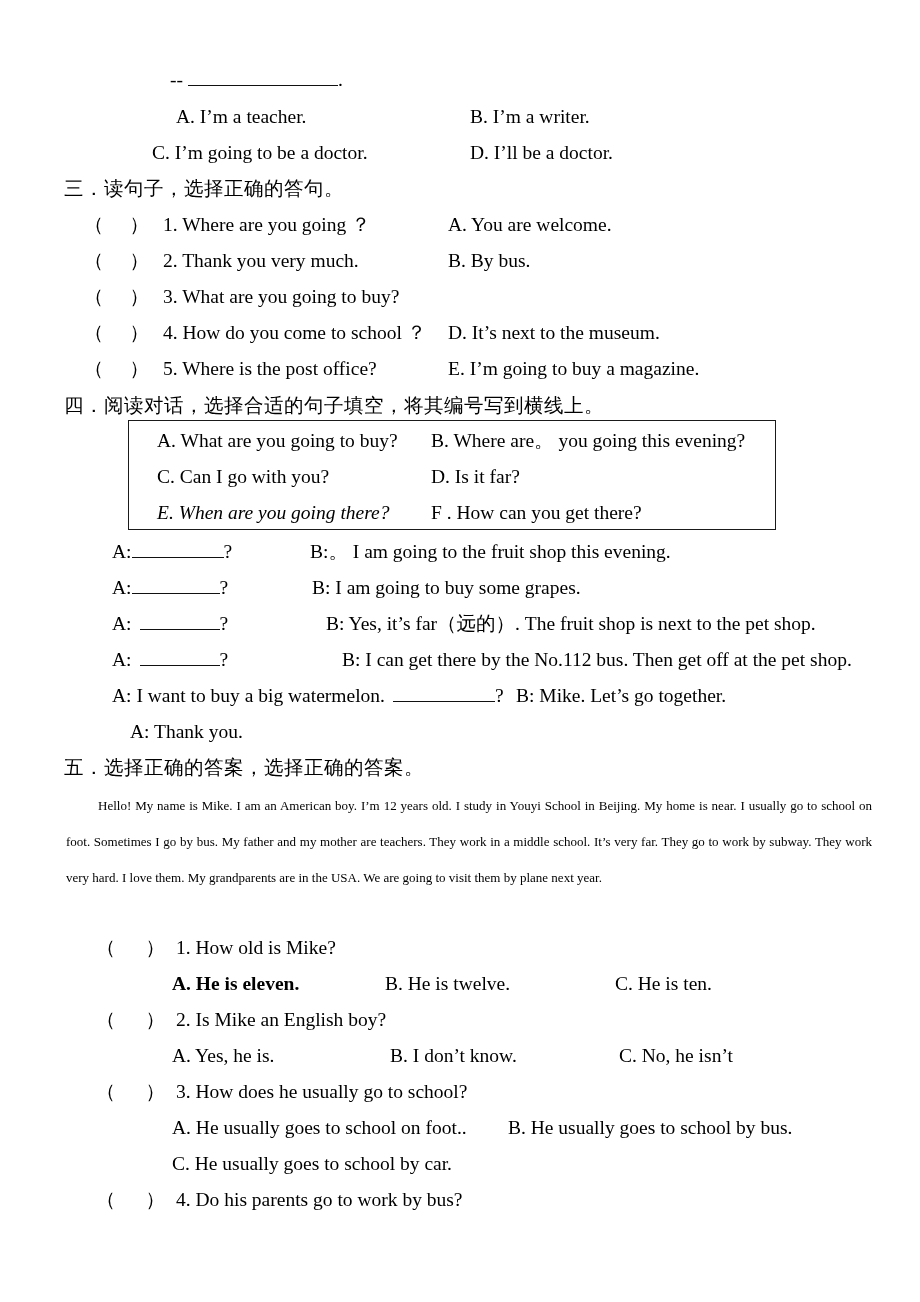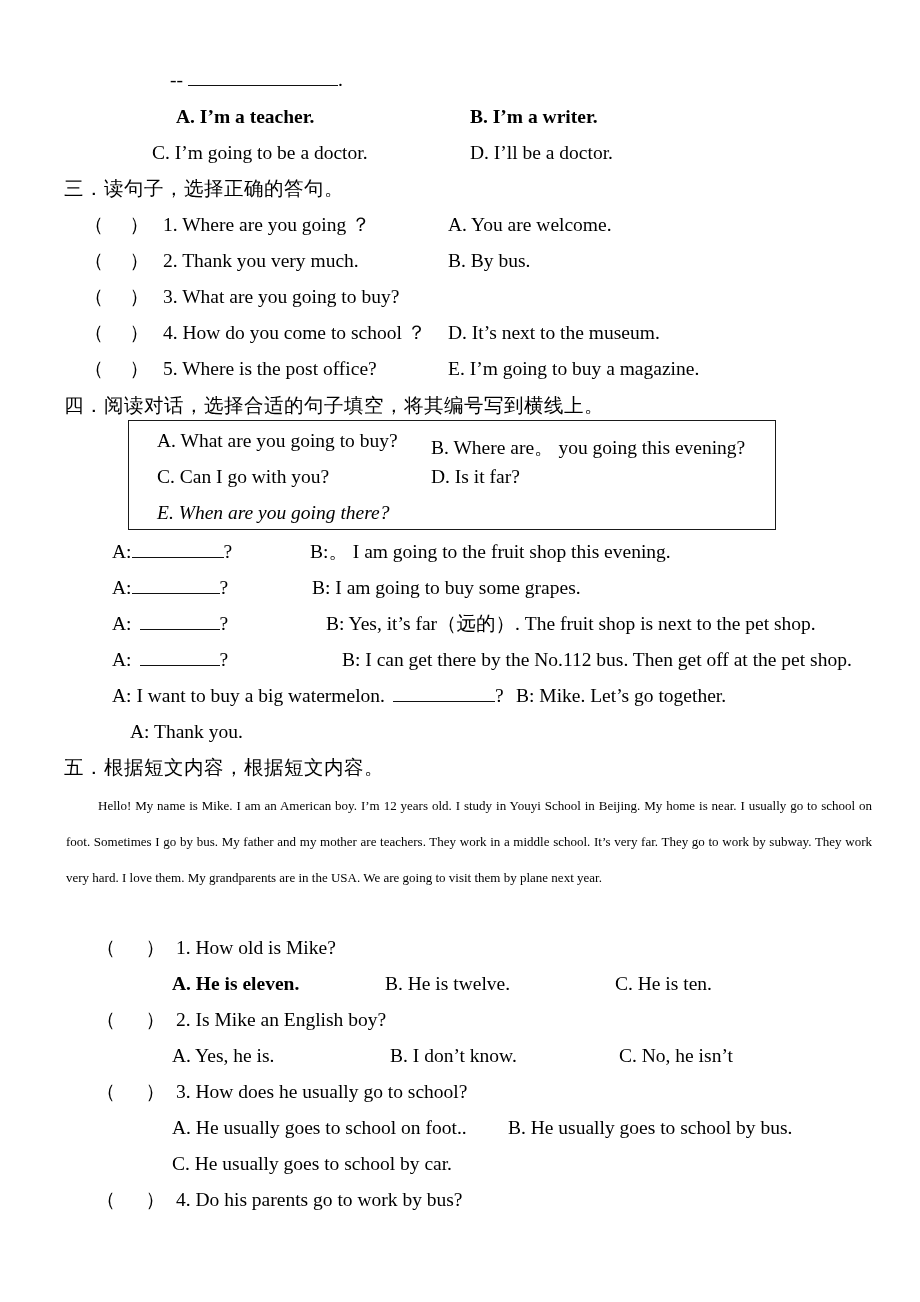--- a/index.html
+++ b/index.html
@@ -128,21 +128,21 @@
 </head>
 <body>
 
 <div class="page">
 
   <div class="row abs" style="left:170px; top:62px;">
     <span>--</span>
     <span class="blank blank-top"></span><span>.</span>
   </div>
 
-  <div class="opt2 abs" style="left:0; top:99px; width:783px;font-weight:bold;">
+  <div class="opt2 abs" style="left:0; top:99px; width:783px;">
     <span style="left:176px;">A. I’m a teacher.</span>
     <span style="left:470px;">B. I’m a writer.</span>
   </div>
 
   <div class="opt2 abs" style="left:0; top:135px; width:848px;">
     <span style="left:152px;">C. I’m going to be a doctor.</span>
     <span style="left:470px;">D. I’ll be a doctor.</span>
   </div>
 
   <div class="section-head abs" style="left:64px; top:171px;">三．读句子，选择正确的答句。</div>
@@ -174,28 +174,29 @@
     <span style="left:84px;"><span>（</span><span style="display:inline-block;width:26px;"></span><span>）</span></span>
     <span style="left:163px;">5. Where is the post office?</span>
     <span style="left:448px;">E. I’m going to buy a magazine.</span>
   </div>
 
   <div class="section-head abs" style="left:64px; top:388px;">四．阅读对话，选择合适的句子填空，将其编号写到横线上。</div>
 
   <div class="optbox">
     <div class="brow" style="margin-top:2px;">
       <span style="left:28px;">A. What are you going to buy?</span>
-      <span style="left:302px;margin-top:7px;">B. Where are。 you going this evening?</span>
+      <span style="left:302px;">B. Where are。 you going this evening?</span>
     </div>
     <div class="brow">
       <span style="left:28px;">C. Can I go with you?</span>
       <span style="left:302px;">D. Is it far?</span>
     </div>
     <div class="brow">
       <span style="left:28px;font-style:italic;">E. When are you going there?</span>
+      <span style="left:302px;">F . How can you get there?</span>
     </div>
   </div>
 
   <div class="drow abs" style="left:0; top:534px; width:920px;">
     <span style="left:112px;"><span>A:</span><span class="blank blank-d1"></span><span>?</span></span>
     <span style="left:310px;">B:。 I am going to the fruit shop this evening.</span>
   </div>
 
   <div class="drow abs" style="left:0; top:570px; width:920px;">
     <span style="left:112px;"><span>A:</span><span class="blank blank-d2"></span><span>?</span></span>
@@ -212,21 +213,21 @@
     <span style="left:342px;">B: I can get there by the No.112 bus. Then get off at the pet shop.</span>
   </div>
 
   <div class="drow abs" style="left:0; top:678px; width:760px;">
     <span style="left:112px;"><span>A: I want to buy a big watermelon.</span><span style="display:inline-block;width:8px;"></span><span class="blank blank-wm"></span><span>?</span></span>
     <span style="left:516px;">B: Mike. Let’s go together.</span>
   </div>
 
   <div class="row abs" style="left:130px; top:714px;">A: Thank you.</div>
 
-  <div class="section-head abs" style="left:64px; top:750px;">五．根据短文内容，根据短文内容。</div>
+  <div class="section-head abs" style="left:64px; top:750px;">五．选择正确的答案，选择正确的答案。</div>
 
   <div class="passage">Hello! My name is Mike. I am an American boy. I’m 12 years old. I study in Youyi School in Beijing. My home is near. I usually go to school on foot. Sometimes I go by bus. My father and my mother are teachers. They work in a middle school. It’s very far. They go to work by subway. They work very hard. I love them. My grandparents are in the USA. We are going to visit them by plane next year.</div>
 
   <div class="mrow abs" style="left:0; top:930px; width:920px;">
     <span style="left:96px;"><span>（</span><span style="display:inline-block;width:30px;"></span><span>）</span></span>
     <span style="left:176px;">1. How old is Mike?</span>
   </div>
   <div class="opt3 abs" style="left:0; top:966px; width:920px;">
     <span style="left:172px;font-weight:bold;">A. He is eleven.</span>
     <span style="left:385px;">B. He is twelve.</span>

